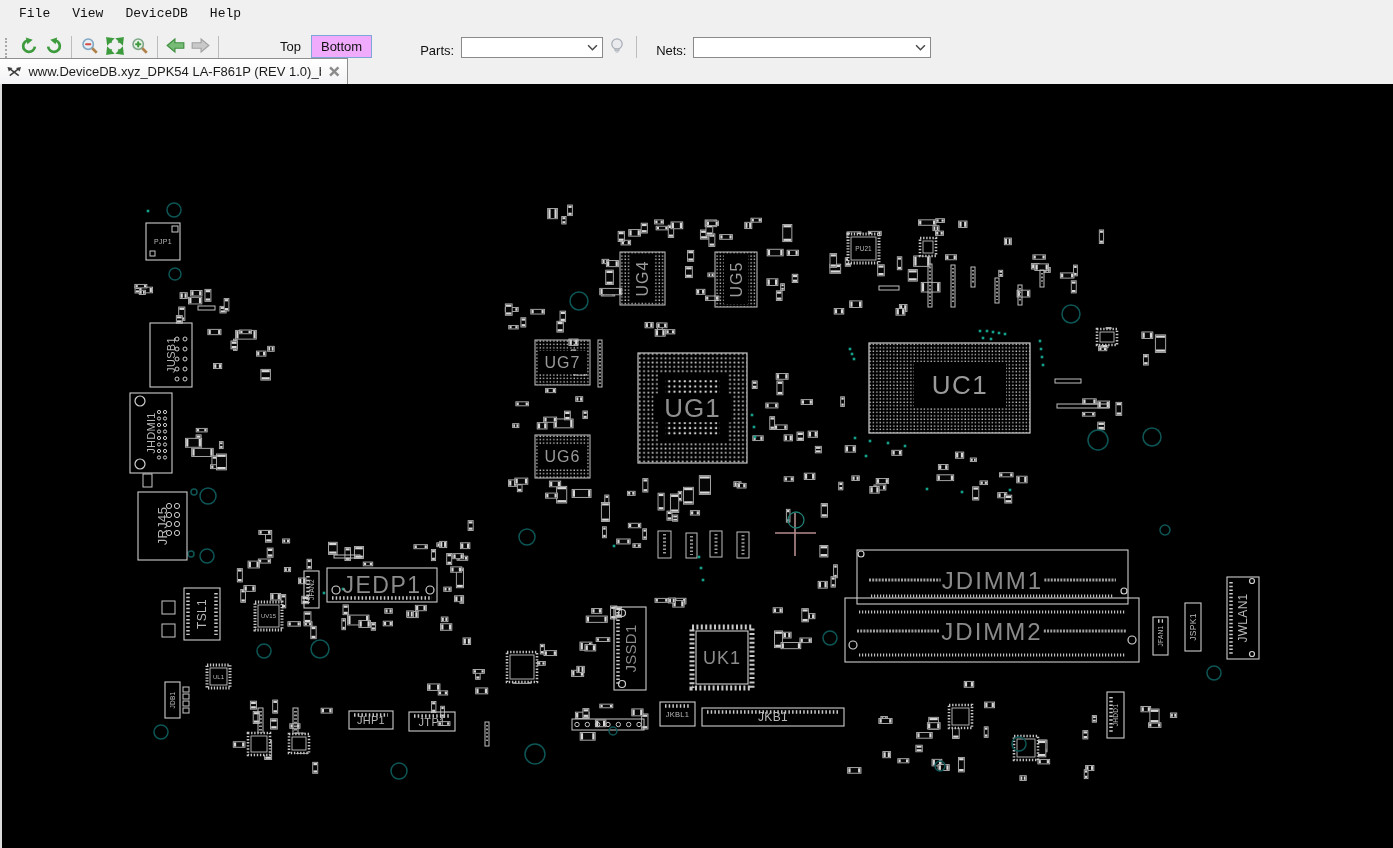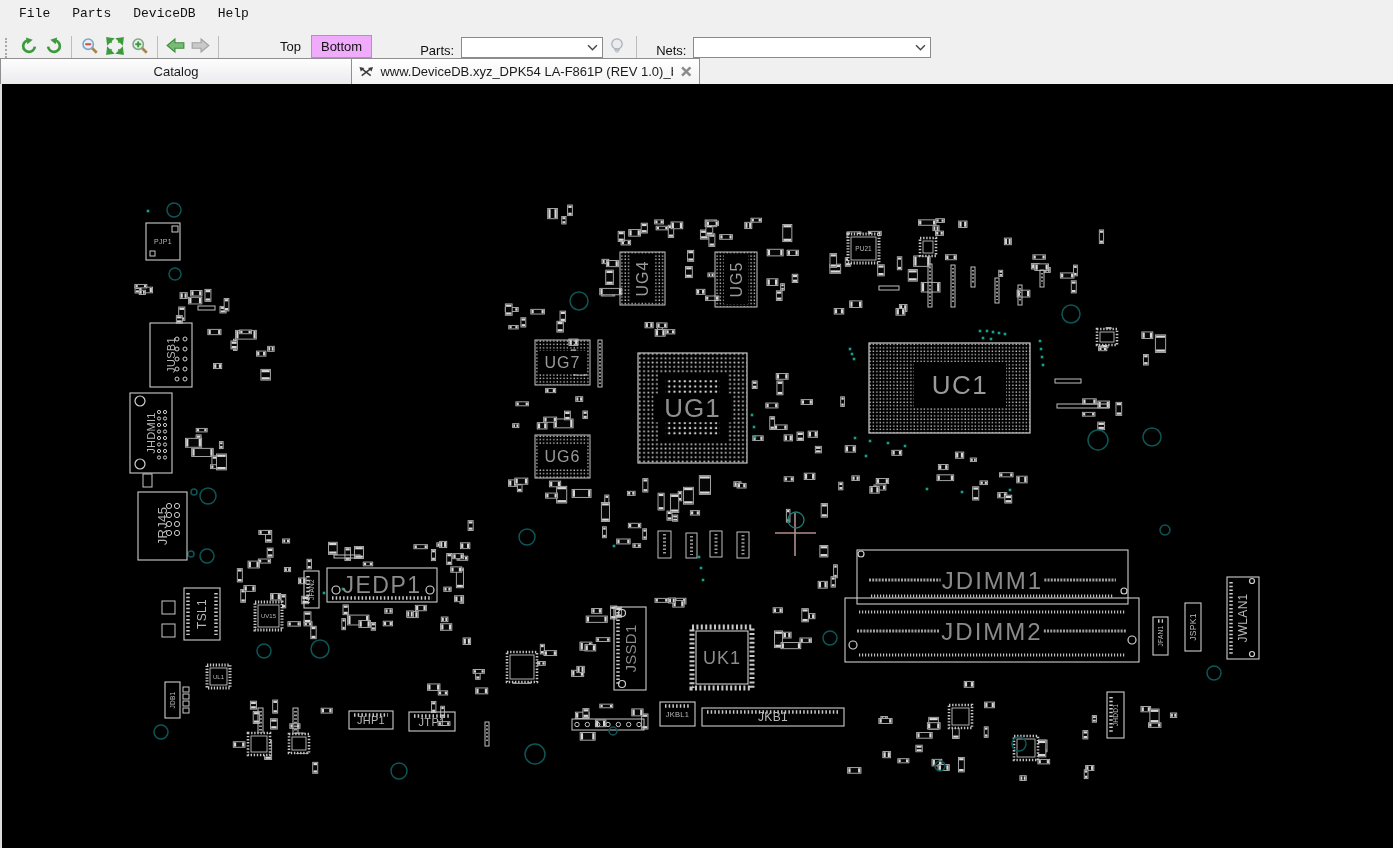--- a/index.html
+++ b/index.html
@@ -38,21 +38,21 @@
   
   .canvas { position:relative; width:1393px; height:764px; background:#000;
     border-left:2px solid #dcdcdc; }
   .canvas svg { position:absolute; left:0; top:0; }
 </style>
 </head>
 <body>
 
 <div class="menubar">
   <span class="menu-item">File</span>
-  <span class="menu-item">Parts</span>
+  <span class="menu-item">View</span>
   <span class="menu-item">DeviceDB</span>
   <span class="menu-item">Help</span>
 </div>
 
 <div class="toolbar">
   <div class="grip"></div>
 
   <div class="tbtn">
     <svg width="18" height="18" viewBox="0 0 16 16">
         <path d="M13.2 8.6 A5.2 5.2 0 1 1 8.2 2.9" fill="none" stroke="#3d9b3d" stroke-width="2.4"></path>
@@ -135,23 +135,20 @@
   <span class="tb-label lbl-nets">Nets:</span>
   <div class="combo nets">
     <input value="" style="">
     <svg width="11" height="7" viewBox="0 0 10 6">
         <path d="M1 1 L5 5 L9 1" fill="none" stroke="#4a4a4a" stroke-width="1.4"></path>
       </svg>
   </div>
 </div>
 
 <div class="tabstrip">
-  <div class="tab catalog">
-    <span class="tab-label">Catalog</span>
-  </div>
   <div class="tab device">
     <svg width="15" height="14" viewBox="0 0 16 14">
       <line x1="2.5" y1="3" x2="13" y2="11" stroke="#3c3c3c" stroke-width="1.7"></line>
       <line x1="13.5" y1="3" x2="3" y2="11" stroke="#3c3c3c" stroke-width="1.7"></line>
       <polygon points="0.5,1.5 6,2.5 2,6.5" fill="#3c3c3c"></polygon>
       <polygon points="15.5,1.5 10,2.5 14,6.5" fill="#3c3c3c"></polygon>
     </svg>
     <span class="tab-label">www.DeviceDB.xyz_DPK54 LA-F861P (REV 1.0)_bv</span>
     <svg class="close" width="13" height="13" viewBox="0 0 12 12">
       <line x1="2" y1="2" x2="10" y2="10" stroke="#8b8b8b" stroke-width="2.4"></line>

